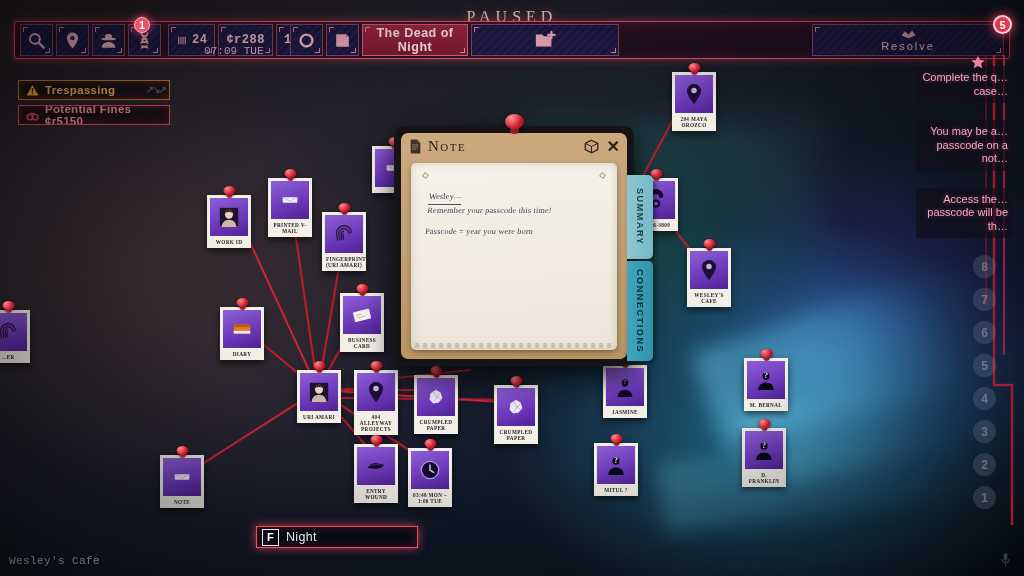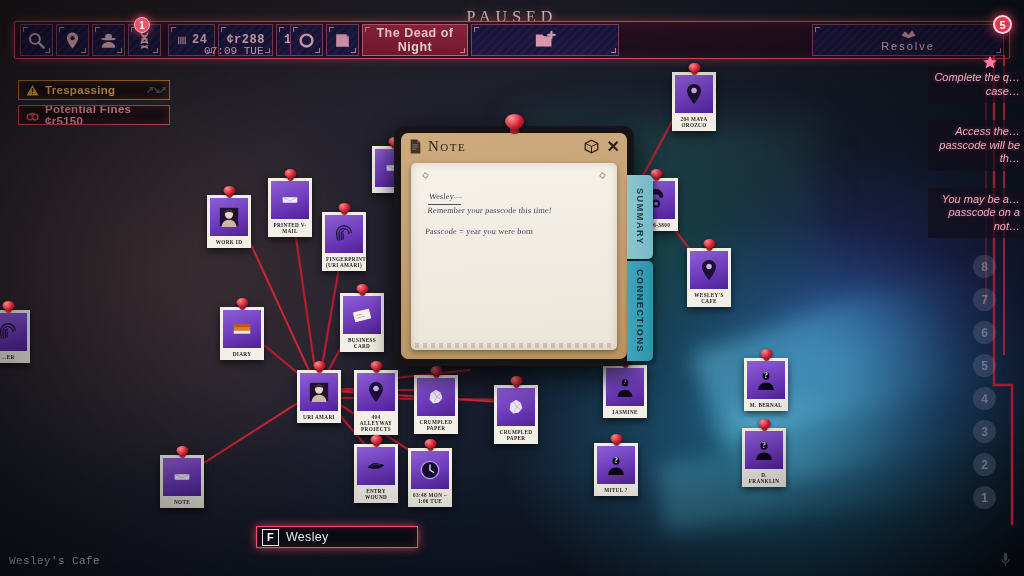--- a/index.html
+++ b/index.html
@@ -229,21 +229,21 @@
     position:absolute; left: 7px; top: 0; width: 19px; height: 15px; border-radius: 50%;
     background: radial-gradient(circle at 33% 26%, #ff9b9b, #cf1a2d 60%, #7c0a18);
     box-shadow: 0 2px 5px rgba(0,0,0,.65);
   }
   .note-pin .nn {
     position:absolute; left: 12px; top: 10px; width: 9px; height: 10px; border-radius: 4px;
     background: radial-gradient(circle at 35% 30%, #e84a4a, #93101e);
   }
 
   
-  .objectives { position: absolute; right: 0; top: 66px; width: 96px; z-index: 12; font-style: italic; }
+  .objectives { position: absolute; right: 12px; top: 66px; width: 96px; z-index: 12; }
   .obj {
     background: rgba(18,14,26,.72);
     padding: 5px 4px 5px 4px; margin-bottom: 17px;
     text-align: right;
     font-size: 11px; line-height: 13.5px; color: #f0a9bd;
     text-shadow: 0 0 5px rgba(230,90,120,.45);
   }
   .obj-star {
     position: absolute; right: 26px; top: -11px; width: 16px; height: 15px;
   }
@@ -795,39 +795,39 @@
     <path d="M30 0 V330 H48 V470" stroke="#c01a32" stroke-width="2.4" fill="none" opacity=".85"></path>
     <path d="M40 0 V300" stroke="#ce2640" stroke-width="2" fill="none" opacity=".7"></path>
     <path d="M22 0 V250" stroke="#a4152a" stroke-width="1.6" fill="none" opacity=".55"></path>
   </svg>
 
   <div class="objectives">
     <svg class="obj-star" viewBox="0 0 24 24">
       <path d="M12 1 l3.2 7 7.6.7-5.8 5 1.8 7.5L12 17.4 5.2 21.2 7 13.7 1.2 8.7 8.8 8z" fill="#f07fa3"></path>
     </svg>
     <div class="obj">Complete the q… case…</div>
+    <div class="obj">You may be a… passcode on a not…</div>
     <div class="obj">Access the… passcode will be th…</div>
-    <div class="obj">You may be a… passcode on a not…</div>
   </div>
 
   <div class="numbers" id="numbers-root">
       <div class="num-dot">8</div>
       <div class="num-dot">7</div>
       <div class="num-dot">6</div>
       <div class="num-dot">5</div>
       <div class="num-dot">4</div>
       <div class="num-dot">3</div>
       <div class="num-dot">2</div>
       <div class="num-dot">1</div>
     </div>
 
   <div class="hints">
     <div class="hint active">
       <div class="keycap">F</div>
-      <span>Wesley</span>
+      <span>Night</span>
     </div>
   </div>
 
   <div class="location">Wesley's Cafe</div>
 
   <svg class="corner-mic" viewBox="0 0 10 18">
     <rect x="3" y="1" width="4" height="9" rx="2" fill="#cfd8e2"></rect>
     <path d="M1 8 a4 4 0 0 0 8 0 M5 12 v4" stroke="#cfd8e2" stroke-width="1.2" fill="none"></path>
   </svg>
 

